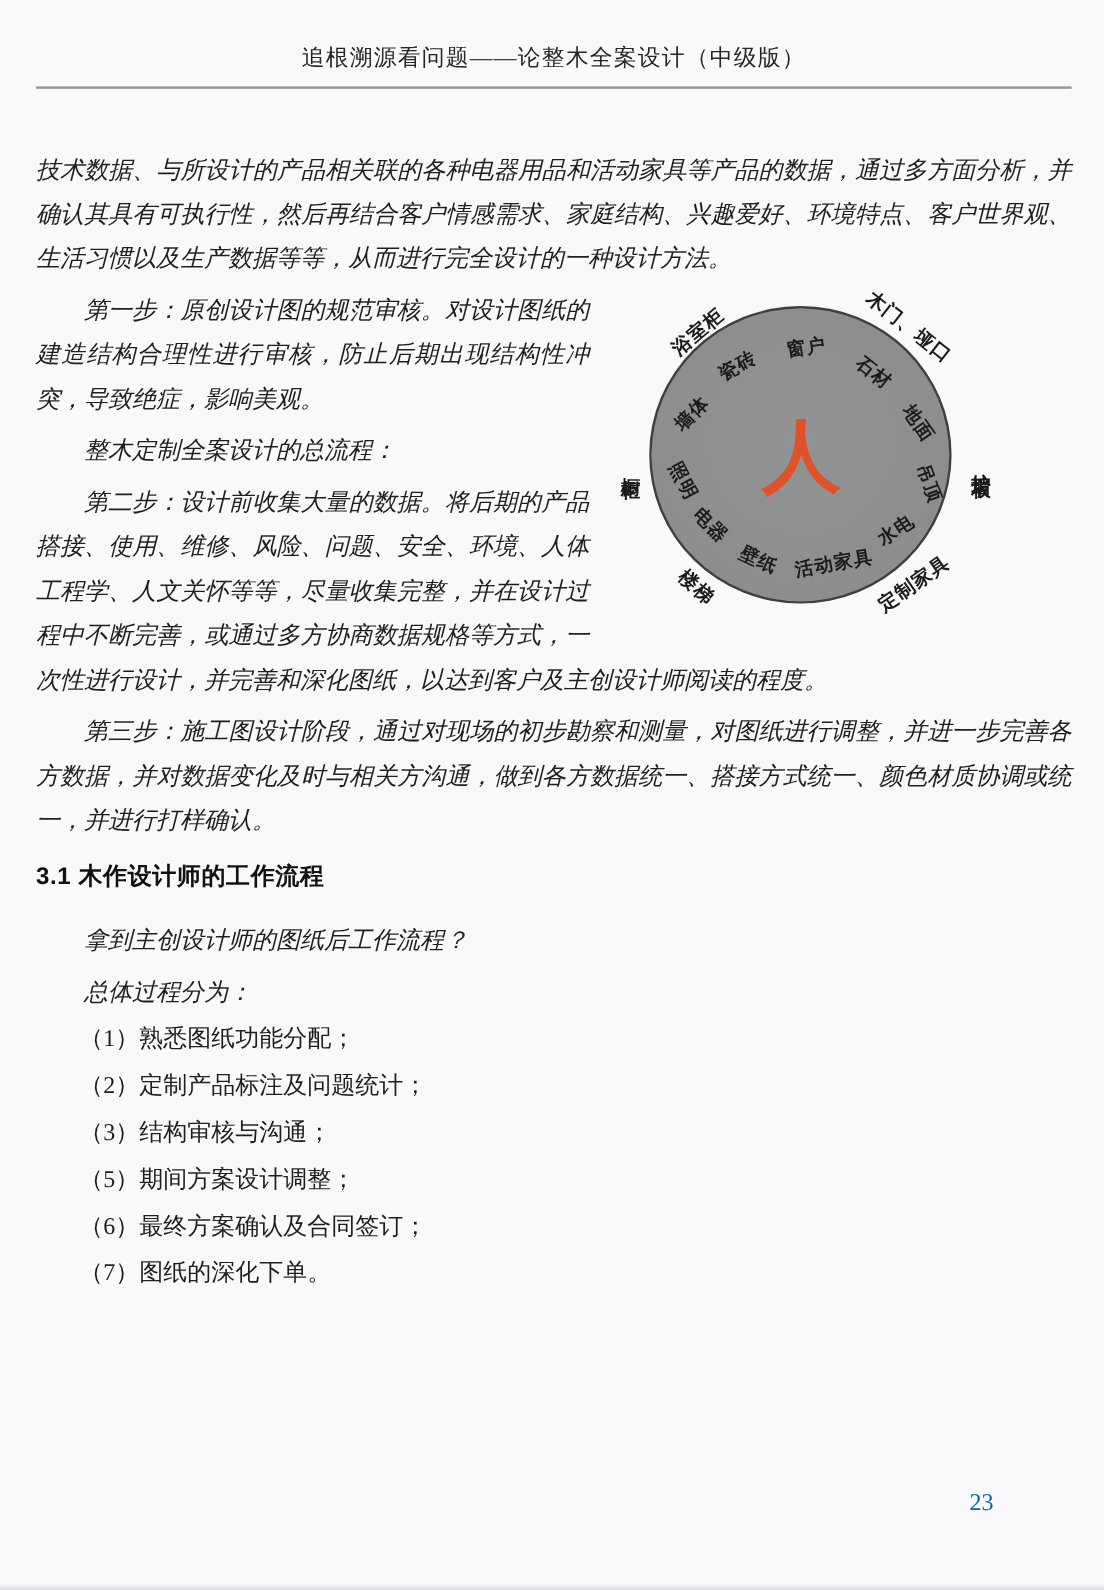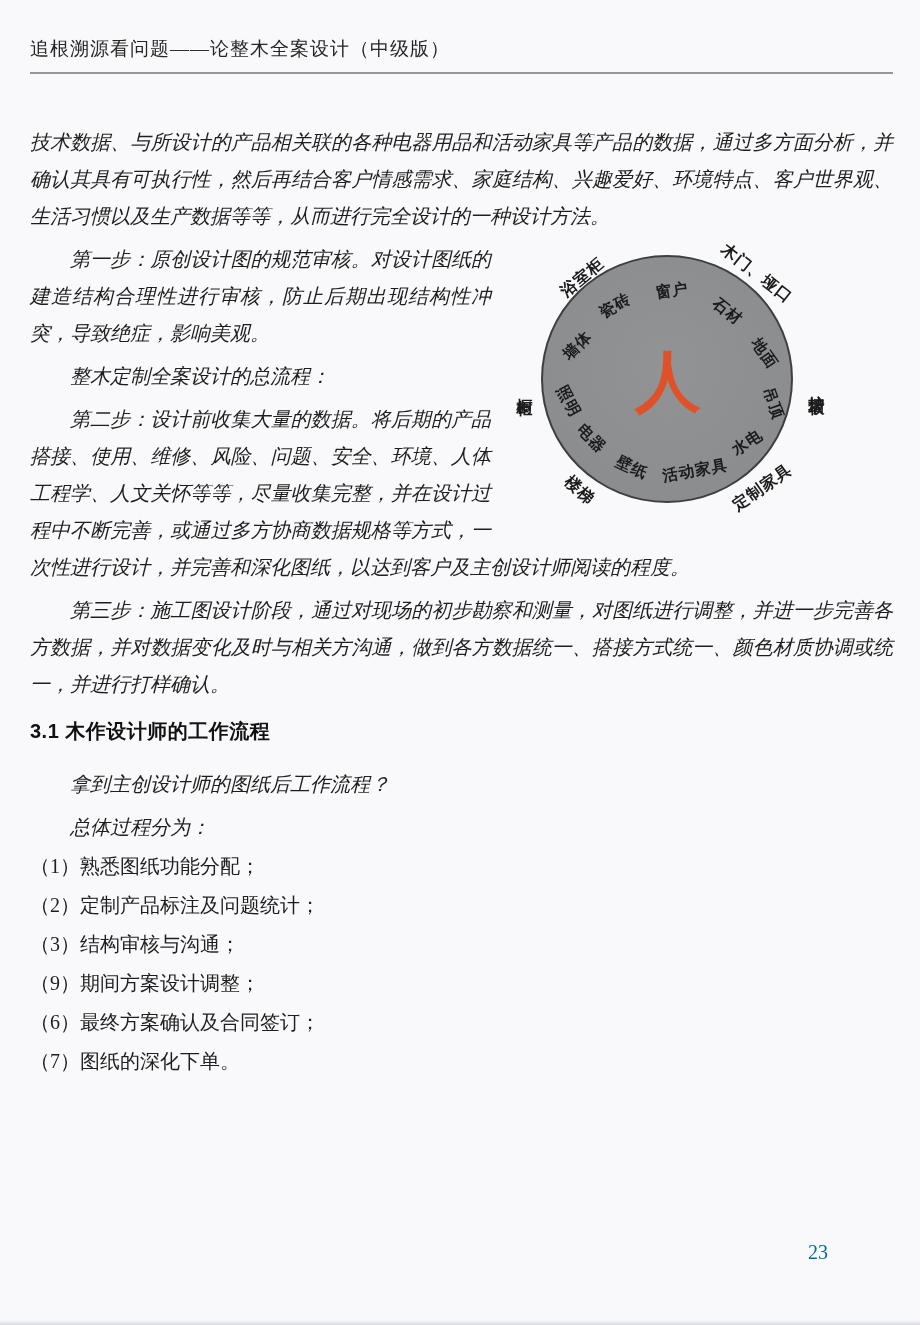--- a/index.html
+++ b/index.html
@@ -5,21 +5,21 @@
   html,body{margin:0;padding:0;}
   body{
     width:920px;height:1325px;position:relative;overflow:hidden;
     background:#f9f9fb;color:#1e1e1e;
     font-family:"Liberation Serif","DejaVu Serif",serif;
     font-size:20px;line-height:37px;
   }
   body::after{content:'';position:absolute;left:0;right:0;bottom:0;height:5px;
     background:linear-gradient(to bottom,rgba(190,195,205,0),rgba(182,188,200,.5));}
   .page{padding:0 27px 0 30px;}
-  .running-header{padding-top:30px;text-align:left;font-size:19px;letter-spacing:1px;color:#262626;}
+  .running-header{padding-top:30px;text-align:center;font-size:19px;letter-spacing:1px;color:#262626;}
   .header-rule{border-bottom:2px solid #96969a;margin-top:5px;}
   .main{margin-top:50px;}
   .main p{margin:6px 0 0;text-align:justify;text-indent:2em;font-style:italic;}
   .main p.noindent{text-indent:0;}
   .clear{clear:both;}
   
   .figure{float:right;width:388px;margin:2px 0 6px 14px;
     font-family:"Liberation Sans","DejaVu Sans",sans-serif;}
   .fig-title{font-weight:bold;font-size:17px;line-height:26px;text-align:center;
     padding-right:55px;color:#111;}
@@ -32,21 +32,21 @@
     font-family:"Liberation Serif","DejaVu Serif",serif;}
   .dlab{position:absolute;white-space:nowrap;font-weight:bold;color:#1b1b1b;
     font-size:15.5px;line-height:17px;letter-spacing:1px;
     transform:translate(-50%,-50%) rotate(var(--r,0deg));
     font-family:"Liberation Serif","DejaVu Serif",serif;}
   .dlab.outer{font-size:16px;}
   .dlab.vert{writing-mode:vertical-rl;letter-spacing:2px;}
   
   .section-heading{font-family:"Liberation Sans","DejaVu Sans",sans-serif;
     font-weight:bold;font-size:20px;line-height:26px;margin:15px 0 22px;letter-spacing:.5px;color:#111;}
-  .list-item{line-height:38px;margin-top:1px;text-align:justify;}
+  .list-item{line-height:38px;margin-top:1px;text-align:justify;margin-left:36px;}
   .page-number{position:absolute;left:808px;top:1234px;font-size:20px;color:#0369a1;}
 </style>
 </head>
 <body>
 
 <div class="page">
 
   <div class="running-header">追根溯源看问题——论整木全案设计（中级版）</div>
   <div class="header-rule"></div>
 
@@ -87,21 +87,21 @@
     <p>第三步：施工图设计阶段，通过对现场的初步勘察和测量，对图纸进行调整，并进一步完善各方数据，并对数据变化及时与相关方沟通，做到各方数据统一、搭接方式统一、颜色材质协调或统一，并进行打样确认。</p>
 
     <div class="section-heading">3.1 木作设计师的工作流程</div>
     <p>拿到主创设计师的图纸后工作流程？</p>
     <p>总体过程分为：</p>
 
     <div>
       <div class="list-item">（1）熟悉图纸功能分配；</div>
       <div class="list-item">（2）定制产品标注及问题统计；</div>
       <div class="list-item">（3）结构审核与沟通；</div>
-      <div class="list-item">（9）期间方案设计调整；</div>
+      <div class="list-item">（5）期间方案设计调整；</div>
       <div class="list-item">（6）最终方案确认及合同签订；</div>
       <div class="list-item">（7）图纸的深化下单。</div>
     </div>
 
   </div>
 </div>
 
 <div class="page-number">23</div>
 
 </body></html>

